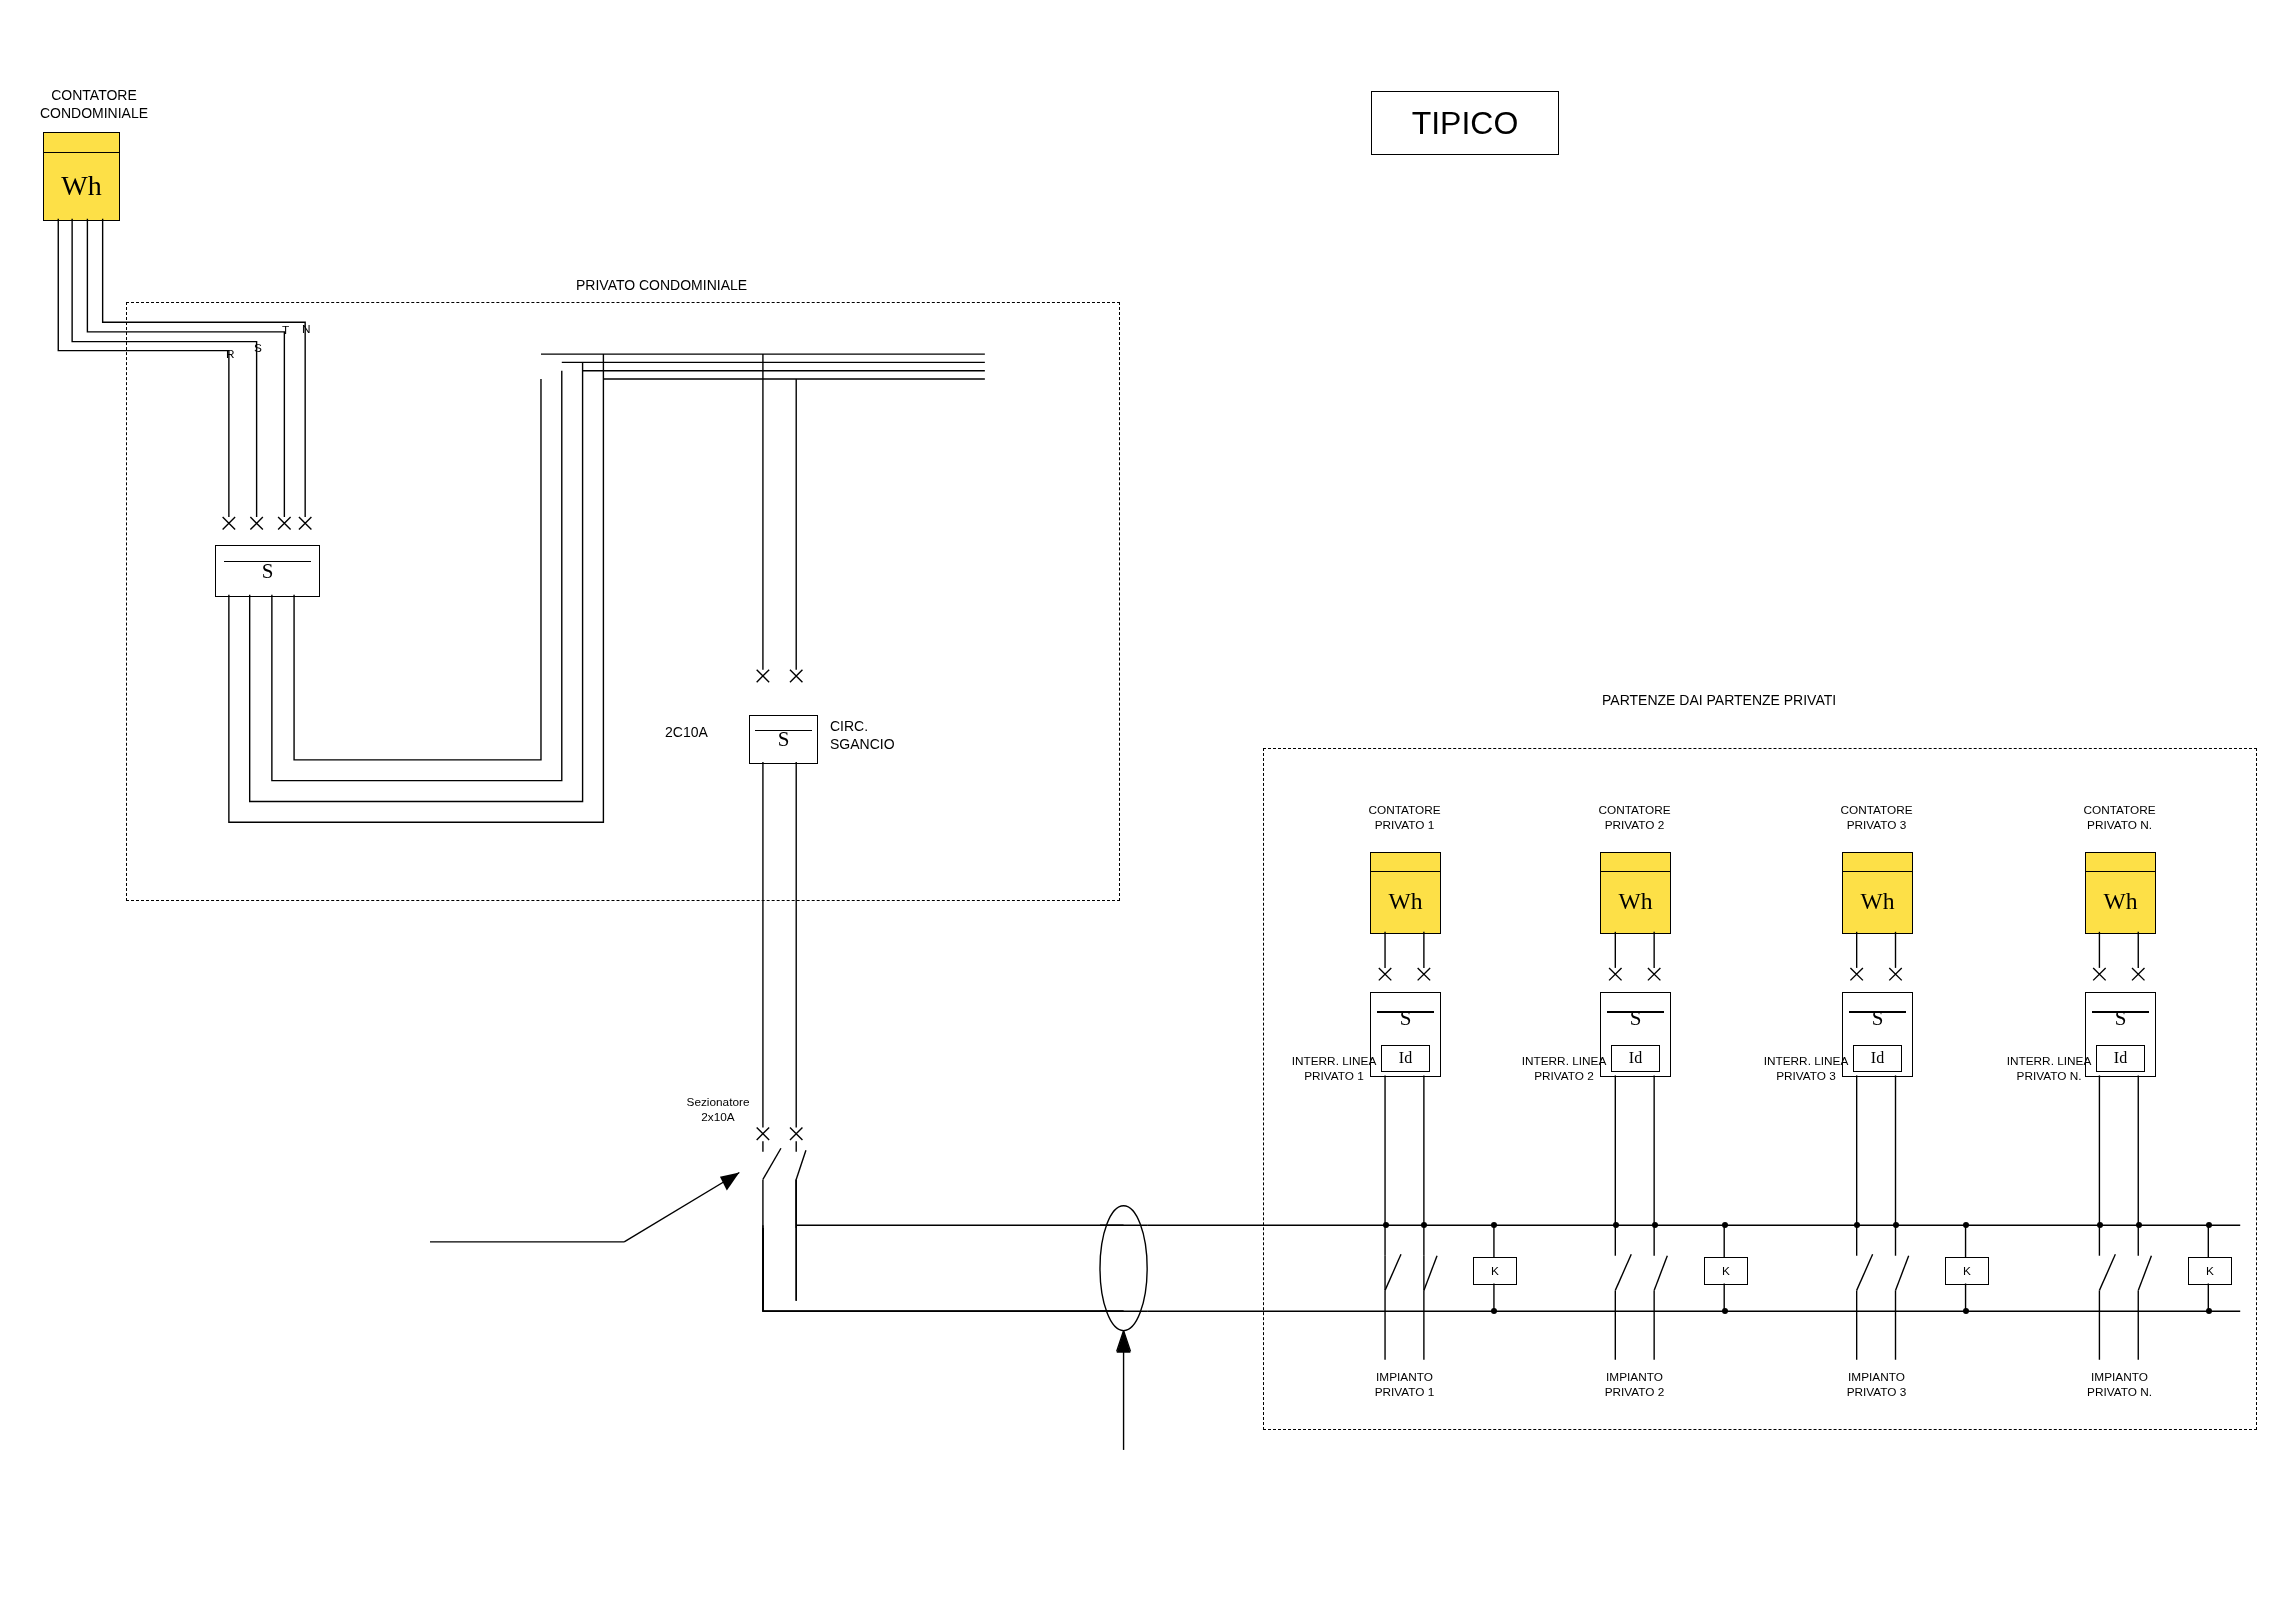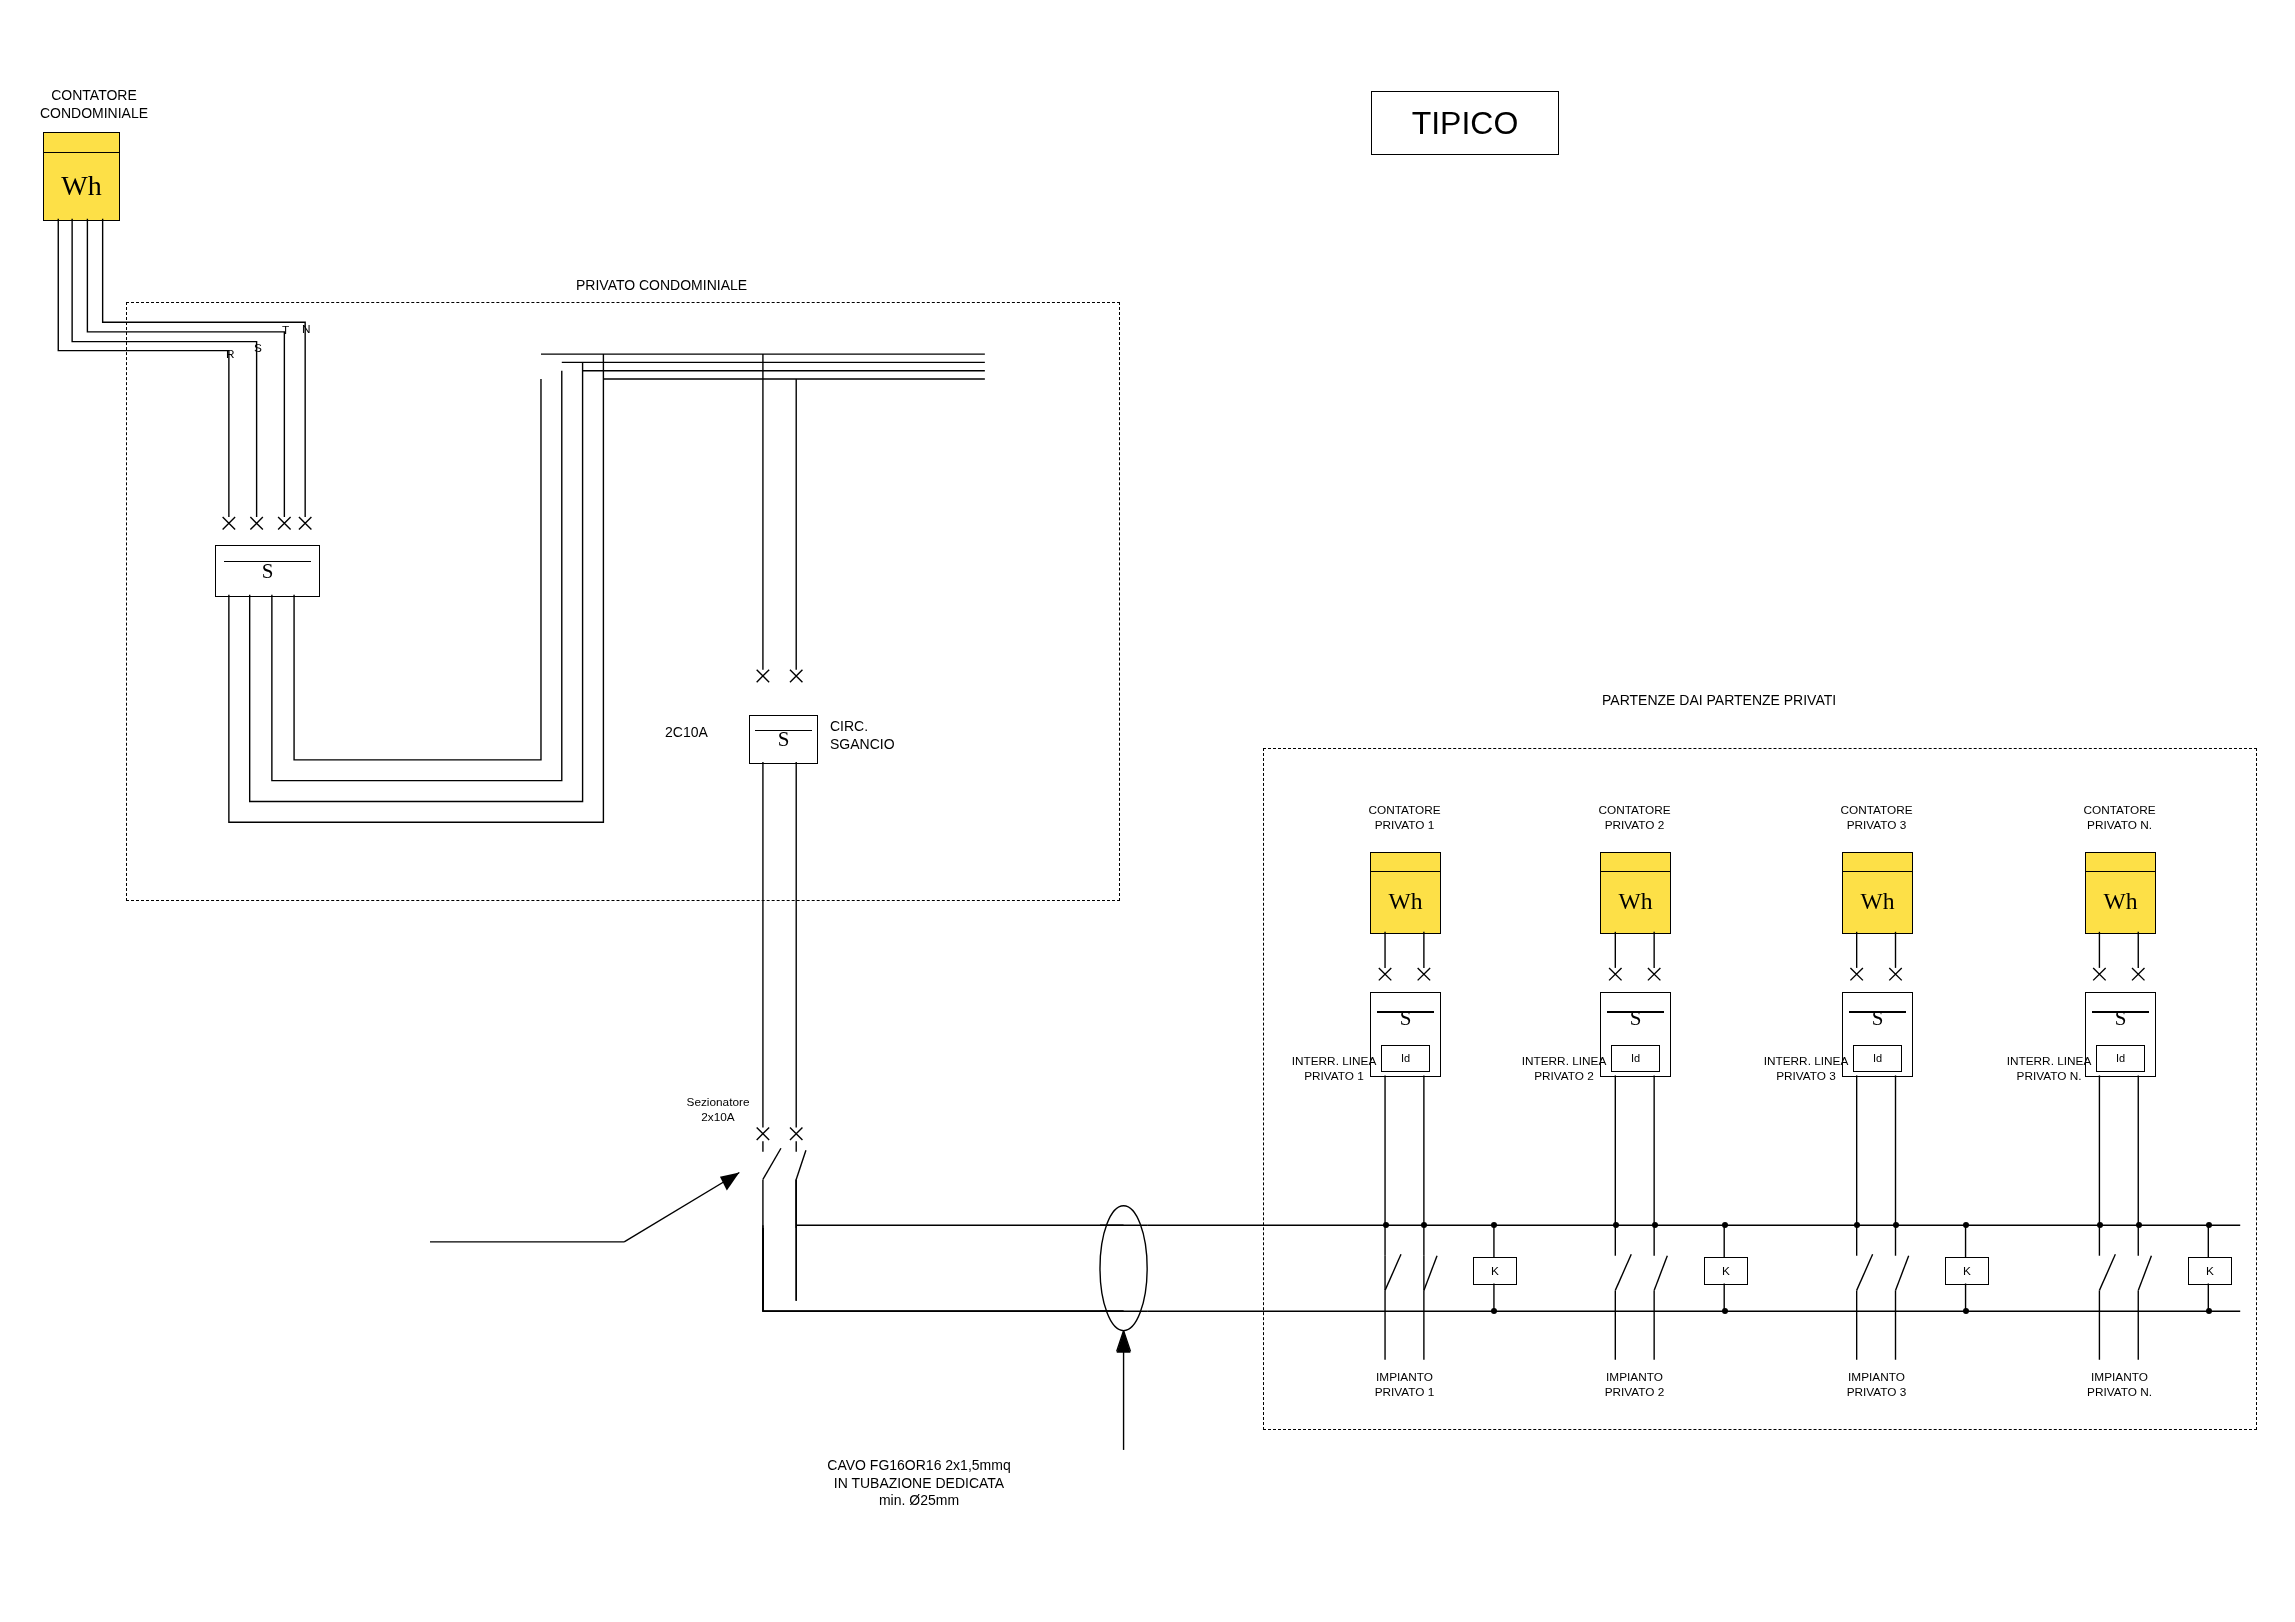--- a/index.html
+++ b/index.html
@@ -23,21 +23,21 @@
                display:flex; align-items:center; justify-content:center;
                font-size:28px; font-family:"Liberation Serif", serif; }
 
   
   .brk { position:absolute; border:1.4px solid #000; background:#fff; }
   .brk .sline { position:absolute; background:#000; height:1.4px; left:8%; right:8%; }
   .brk .sglyph { position:absolute; left:50%; transform:translateX(-50%);
                  font-size:21px; font-family:"Liberation Serif", serif; }
   .brk .idbox { position:absolute; border:1.4px solid #000; background:#fff;
                 display:flex; align-items:center; justify-content:center;
-                font-size:11px; font-family:Liberation Sans, sans-serif; }
+                font-size:16px; font-family:Liberation Serif, serif; }
 
   .kbox { position:absolute; border:1.4px solid #000; background:#fff;
           display:flex; align-items:center; justify-content:center; font-size:11.8px; }
 
   .dot { position:absolute; width:6.2px; height:6.2px; background:#000; border-radius:50%; }
 
   svg.ov { position:absolute; left:0; top:0; width:2295px; height:1623px; overflow:visible; }
 </style>
 </head>
 <body>
@@ -71,23 +71,20 @@
 
   <div class="brk" style="left:749px; top:715px; width:67px; height:47px;">
     <div class="sline" style="top:30%;"></div>
     <div class="sglyph" style="top:24%;">S</div>
   </div>
 
   <div class="lbl sm c" style="left:652px; top:1095px; width:132px; white-space:pre-line;">Sezionatore
 2x10A</div>
 
 
-  <div class="lbl c" style="left:742px; top:1457px; width:354px; white-space:pre-line;"><span class="ul">CAVO FG16OR16  2x1,5mmq</span>
-IN TUBAZIONE DEDICATA
-min. Ø25mm</div>
 
   <div class="lbl" style="left:1602px; top:692px;">PARTENZE DAI PARTENZE PRIVATI</div>
   <div class="dash-box" style="left:1263px; top:748px; width:992px; height:680px;"></div>
 
   <div class="lbl sm c" style="left:1318px; top:803px; width:173px; white-space:pre-line;">CONTATORE
 PRIVATO 1</div>
 
   <div class="meter" style="left:1370px; top:852px; width:69px; height:80px;">
     <div class="top"></div>
     <div class="wh" style="font-size:23.6px;">Wh</div>

